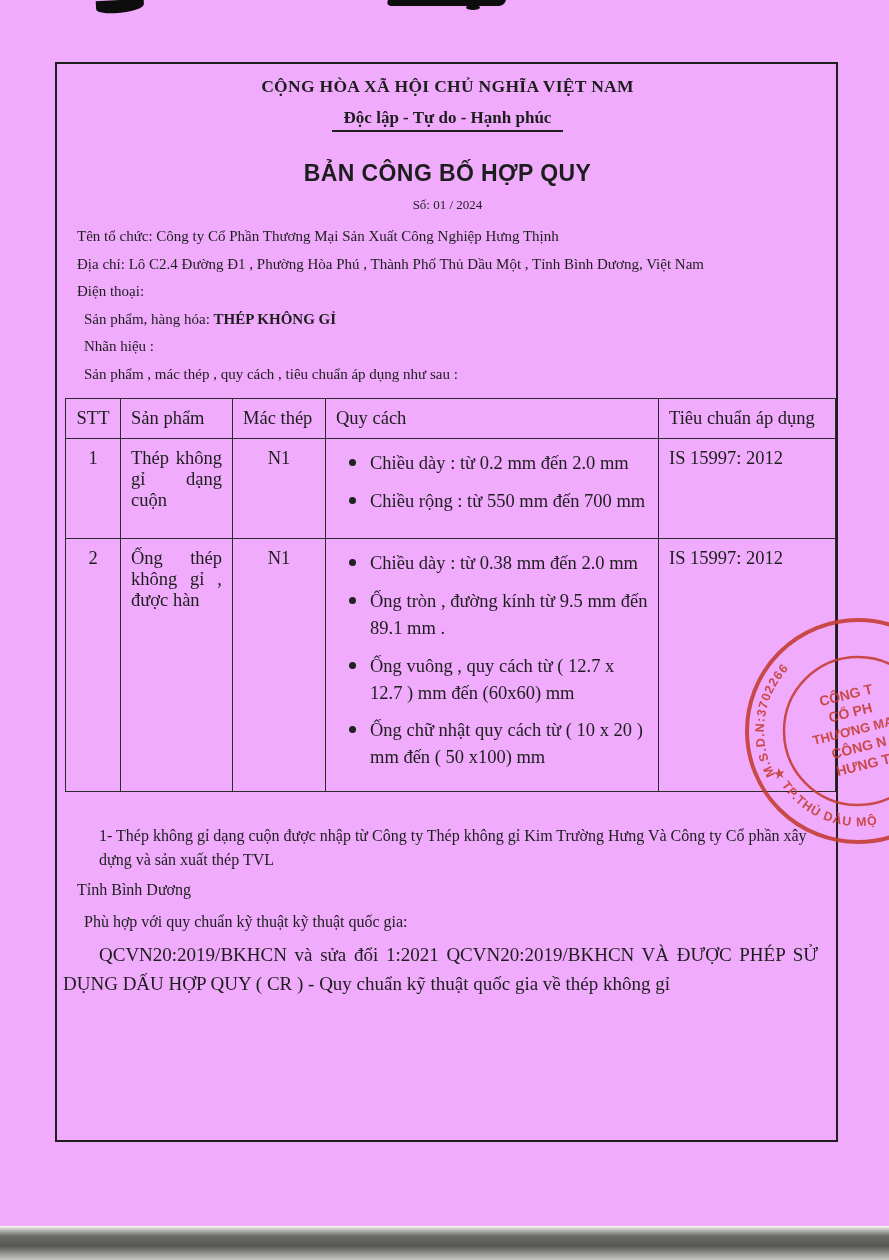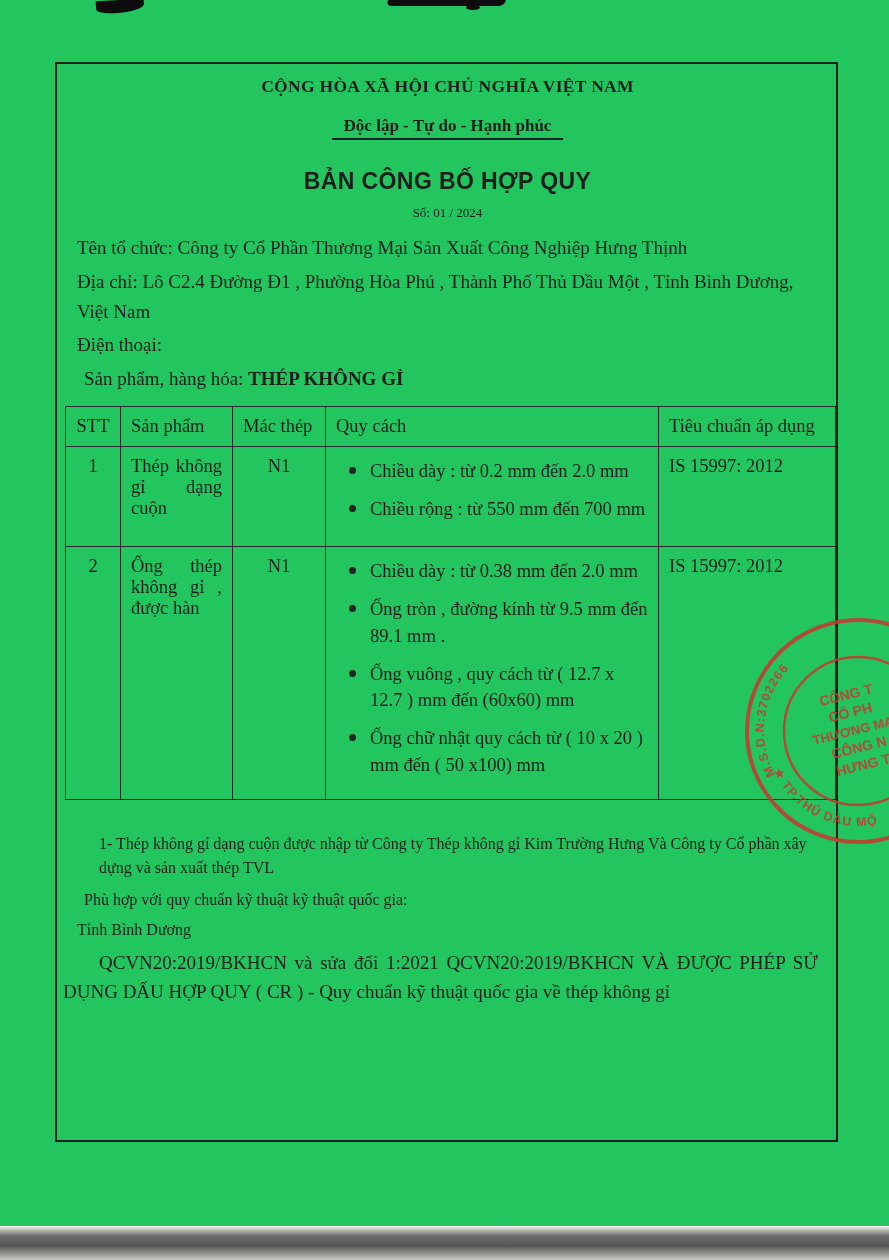--- a/index.html
+++ b/index.html
@@ -6,21 +6,21 @@
   html, body { width: 889px; }
   body {
     font-family: "Liberation Serif", serif;
     background: #ffffff;
     color: #1d1d1d;
   }
   .page {
     position: relative;
     width: 889px;
     height: 1260px;
-    background: #22c55e;
+    background: #f0abfc;
     overflow: hidden;
     text-decoration: underline;
   }
 
   
   .scan-mark { position: absolute; background: #0d0d0d; }
   .mark1 { left: 96px; top: 0; width: 48px; height: 13px; border-radius: 0 0 70% 45%; transform: rotate(-3deg); }
   .mark2 { left: 387px; top: 0; width: 118px; height: 6px; border-radius: 0 0 5px 5px; transform: skewX(-18deg); }
   .mark3 { left: 466px; top: 5px; width: 14px; height: 5px; border-radius: 50%; }
   .bottom-band {
@@ -32,35 +32,35 @@
   .frame {
     position: absolute;
     left: 55px; top: 62px;
     width: 783px; height: 1080px;
     border: 2px solid #1f1f1f;
     padding: 12px 18px 0 20px;
   }
 
   .center { text-align: center; }
   .country { font-size: 17.5px; font-weight: bold; letter-spacing: 0.3px; }
-  .motto-wrap { margin-top: 19px; }
+  .motto-wrap { margin-top: 11px; }
   .motto {
     display: inline-block;
     font-size: 17px; font-weight: bold;
     padding: 0 12px 2px 12px;
     border-bottom: 2px solid #1f1f1f;
   }
   .doc-title {
     margin-top: 28px;
     font-family: "Liberation Sans", sans-serif;
     font-size: 23px; font-weight: bold; letter-spacing: 0.4px;
   }
   .doc-number { margin-top: 10px; font-size: 13px; }
 
-  .para { font-size: 19px; line-height: 1.57; margin-top: 4px; }
+  .para { font-size: 15px; line-height: 1.57; margin-top: 4px; }
   .para.first { margin-top: 12px; }
   .para.indented { padding-left: 7px; }
   .bold { font-weight: bold; }
 
   
   table.spec {
     border-collapse: collapse;
     table-layout: fixed;
     width: 770px;
     margin-top: 12px;
@@ -134,20 +134,22 @@
       <span class="motto">Độc lập - Tự do - Hạnh phúc</span>
     </div>
 
     <div class="center doc-title">BẢN CÔNG BỐ HỢP QUY</div>
     <div class="center doc-number">Số: 01 / 2024</div>
 
     <p class="para first">Tên tổ chức: Công ty Cổ Phần Thương Mại Sản Xuất Công Nghiệp Hưng Thịnh</p>
     <p class="para">Địa chỉ: Lô C2.4 Đường Đ1 , Phường Hòa Phú , Thành Phố Thủ Dầu Một , Tỉnh Bình Dương, Việt Nam</p>
     <p class="para">Điện thoại:</p>
     <p class="para indented"><span>Sản phẩm, hàng hóa: </span><span class="bold">THÉP KHÔNG GỈ</span></p>
+    <p class="para indented">Nhãn hiệu :</p>
+    <p class="para indented">Sản phẩm , mác thép , quy cách , tiêu chuẩn áp dụng như sau :</p>
 
     <table class="spec">
       <colgroup>
         <col style="width:55px">
           <col style="width:112px">
           <col style="width:93px">
           <col style="width:333px">
           <col style="width:177px">
       </colgroup>
       <thead>
@@ -184,22 +186,22 @@
               <li>Ống chữ nhật quy cách từ ( 10 x 20 ) mm đến ( 50 x100) mm</li>
             </ul>
           </td>
           <td>IS 15997: 2012</td>
         </tr>
       </tbody>
     </table>
 
     <div class="notes">
       <p class="note note1">1- Thép không gỉ dạng cuộn được nhập từ Công ty Thép không gỉ Kim Trường Hưng Và Công ty Cổ phần xây dựng và sản xuất thép TVL</p>
+      <p class="note province">Tỉnh Bình Dương</p>
       <p class="note conformity-intro">Phù hợp với quy chuẩn kỹ thuật kỹ thuật quốc gia:</p>
-      <p class="note province">Tỉnh Bình Dương</p>
       <p class="conformity-detail">QCVN20:2019/BKHCN và sửa đổi 1:2021 QCVN20:2019/BKHCN VÀ ĐƯỢC PHÉP SỬ DỤNG DẤU HỢP QUY ( CR ) -  Quy chuẩn kỹ thuật quốc gia về thép không gỉ</p>
     </div>
 
   </div>
 
   <svg class="stamp" viewBox="0 0 230 230">
     <defs>
       <path id="arcLeft" d="M 112,206 A 91,91 0 0 1 112,24" fill="none"></path>
       <path id="arcBottom" d="M 28,148 A 92,92 0 0 0 202,148" fill="none"></path>
     </defs>

